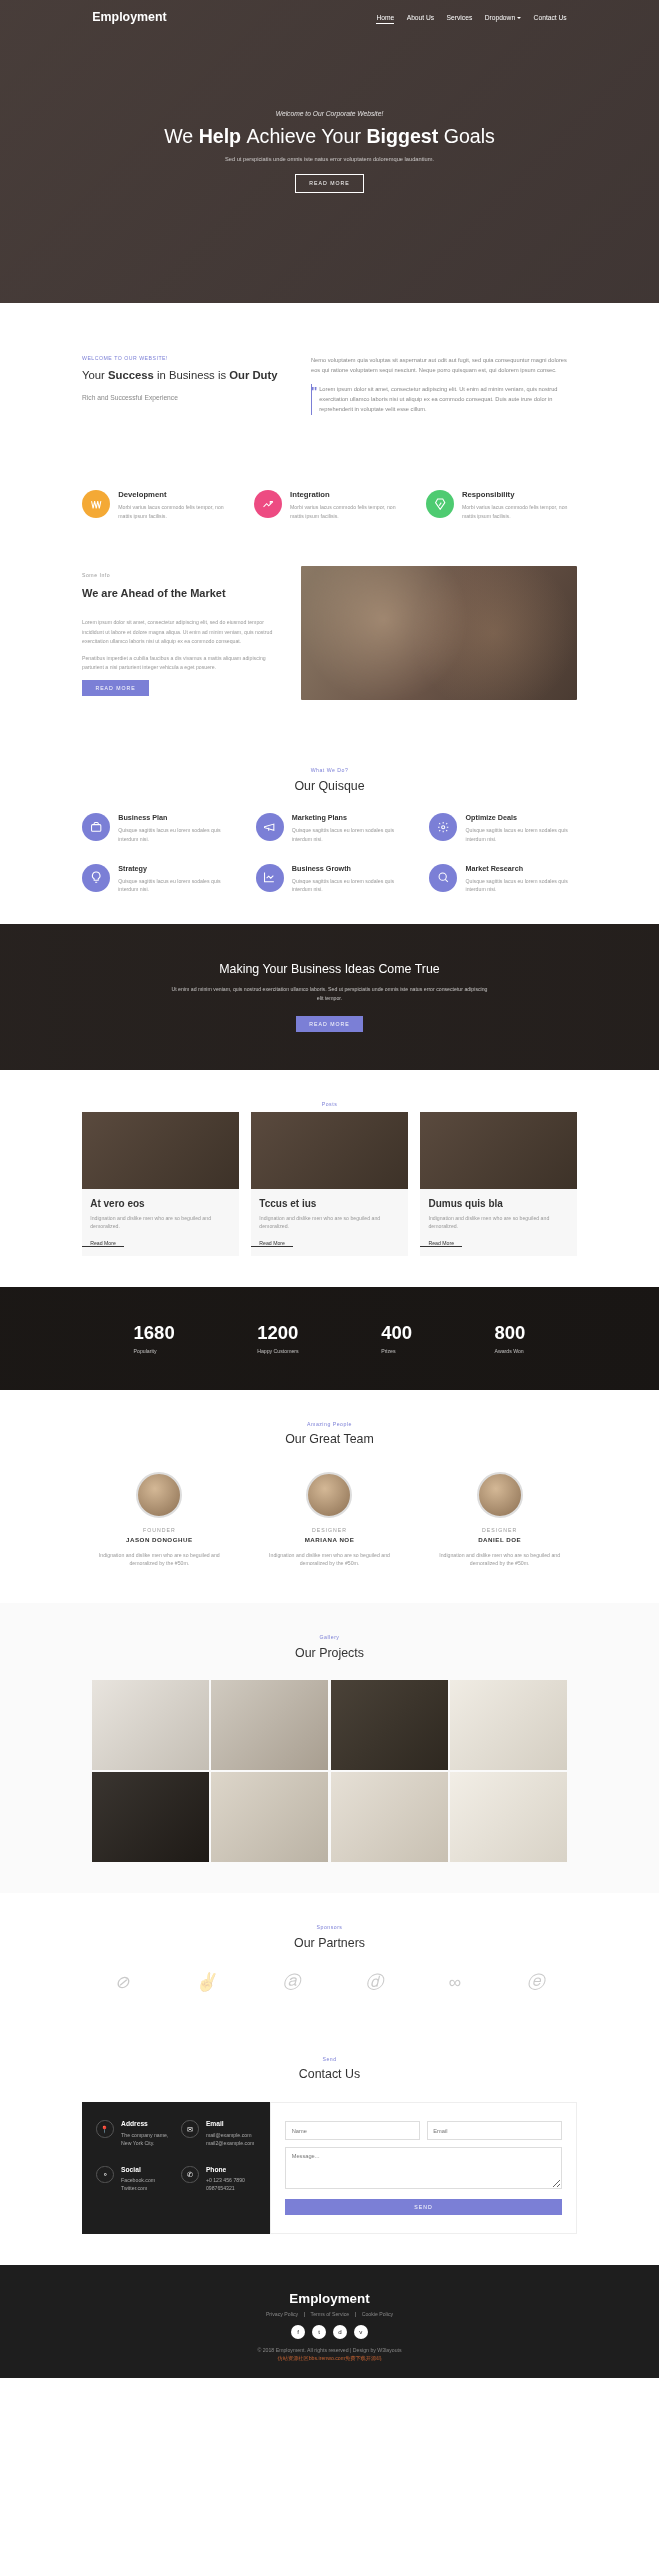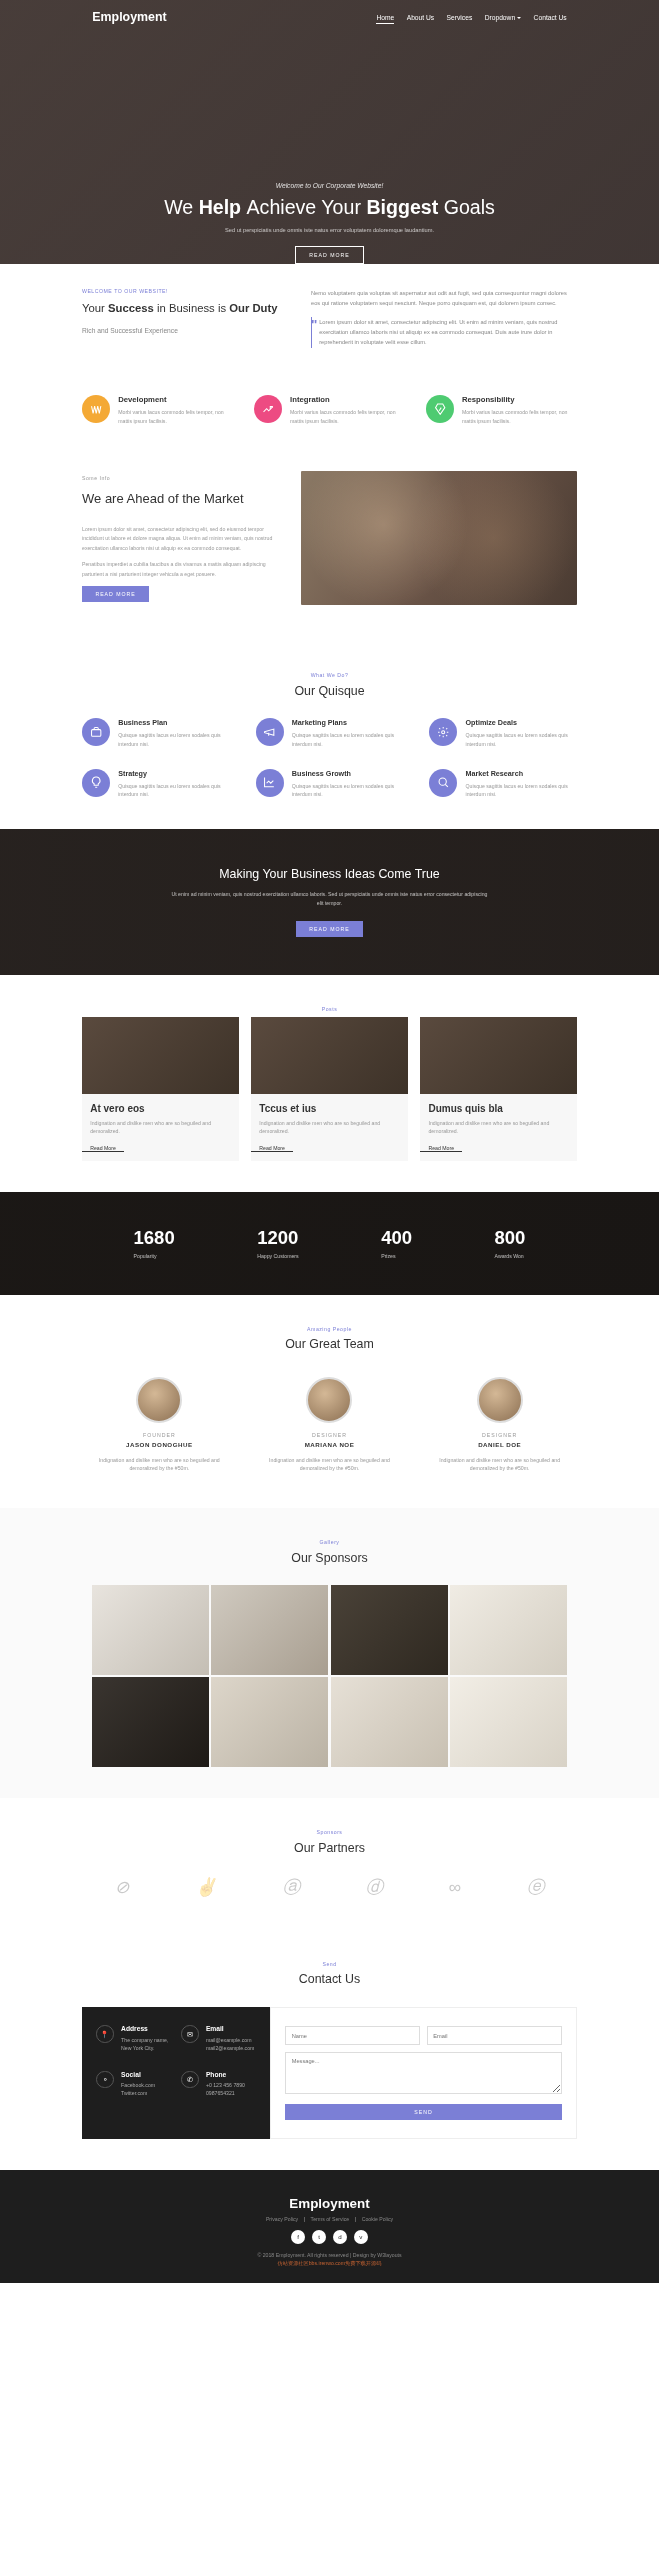--- a/index.html
+++ b/index.html
@@ -9,31 +9,31 @@
 
 header{position:absolute;top:0;left:0;right:0;z-index:10;padding:10.3px 0}
 header .container{display:flex;justify-content:space-between;align-items:center}
 .logo{color:#fff;font-size:12.4px;font-weight:700}
 nav ul{list-style:none;display:flex;gap:12.4px}
 nav a{color:#fff;text-decoration:none;font-size:6.7px}
 nav a.active{border-bottom:1px solid #fff;padding-bottom:2.1px}
 .chev{display:inline-block;width:0;height:0;border-left:2.1px solid transparent;border-right:2.1px solid transparent;border-top:2.1px solid #fff;margin-left:2.1px;vertical-align:middle}
 
 
-.hero{height:264px;background:linear-gradient(rgba(60,50,48,.75),rgba(60,50,48,.75)),linear-gradient(135deg,#6b5e56,#4a4240);display:flex;align-items:flex-end;justify-content:center;text-align:center;color:#fff}
+.hero{height:303px;background:linear-gradient(rgba(60,50,48,.75),rgba(60,50,48,.75)),linear-gradient(135deg,#6b5e56,#4a4240);display:flex;align-items:center;justify-content:center;text-align:center;color:#fff}
 .hero-sub{font-size:6.7px;opacity:.85;margin-bottom:7.2px;font-style:italic}
 .hero h1{font-size:19.6px;font-weight:300;margin-bottom:8.2px}
 .hero h1 b{font-weight:700}
 .hero-desc{font-size:5.7px;opacity:.7;margin-bottom:12.4px}
 .btn{display:inline-block;padding:5.2px 13.4px;font-size:5.2px;letter-spacing:1px;border:none;cursor:pointer;text-transform:uppercase}
 .btn-outline{background:transparent;border:0.5px solid #fff;color:#fff}
 .btn-purple{background:#7b7fd6;color:#fff}
 
 
-.intro{padding:24px 0;display:flex;gap:31px}
+.intro{padding:52px 0;display:flex;gap:31px}
 .intro-left{flex:0 0 40%}
 .intro-eyebrow{color:#7b7fd6;font-size:5.2px;letter-spacing:0.5px;margin-bottom:7.2px}
 .intro-left h2{font-size:11.3px;font-weight:400;line-height:1.4;margin-bottom:10.3px}
 .intro-left h2 b{font-weight:700}
 .intro-tag{color:#888;font-size:6.7px}
 .intro-right{flex:1;font-size:5.7px;color:#888;line-height:1.8}
 .intro-right p{margin-bottom:8.2px}
 .quote{border-left:1.5px solid #7b7fd6;padding-left:7.2px;position:relative}
 .quote::before{content:'"';position:absolute;left:-1px;top:-4.1px;color:#7b7fd6;font-size:13.4px;font-weight:700}
 
@@ -43,21 +43,21 @@
 .feat-icon{width:28px;height:28px;border-radius:50%;flex-shrink:0;display:flex;align-items:center;justify-content:center;color:#fff;font-size:11.3px}
 .feat h3{font-size:7.7px;margin-bottom:4.1px}
 .feat p{font-size:5.2px;color:#999;line-height:1.6}
 .orange{background:#f4a935}.pink{background:#ed4b82}.green{background:#4ecb71}
 
 
 .ahead{display:flex;gap:20.6px;padding:15.5px 0 36px;align-items:center}
 .ahead-left{flex:0 0 40%}
 .eyebrow{color:#7b7fd6;font-size:5.2px;letter-spacing:0.5px;margin-bottom:5.2px;text-align:center}
 .ahead-left .eyebrow{text-align:left}
-.ahead-left h2{font-size:13px;font-weight:400;margin-bottom:19px}
+.ahead-left h2{font-size:11px;font-weight:700;margin-bottom:19px}
 .ahead-left p{font-size:5.2px;color:#999;line-height:1.8;margin-bottom:7.2px}
 .ahead-img{flex:1;height:134px;background:linear-gradient(120deg,#8b7965 0%,#6b5548 50%,#4a3b32 100%);border-radius:1px;position:relative;overflow:hidden}
 .ahead-img::after{content:'';position:absolute;inset:0;background:radial-gradient(circle at 30% 40%,rgba(255,220,180,.3),transparent 40%),radial-gradient(circle at 70% 50%,rgba(200,160,120,.25),transparent 40%)}
 
 
 .services{padding:31px 0;text-align:center}
 .sec-title{font-size:12.4px;font-weight:400;margin-bottom:20.6px}
 .services-grid{display:grid;grid-template-columns:repeat(3,1fr);gap:20.6px 26px;text-align:left}
 .svc{display:flex;gap:8.2px}
 .svc-icon{width:28px;height:28px;border-radius:50%;background:#7b7fd6;flex-shrink:0;display:flex;align-items:center;justify-content:center;color:#fff}
@@ -360,21 +360,21 @@
         <p class="member-role">DESIGNER</p>
         <h3 class="member-name">DANIEL DOE</h3>
         <p>Indignation and dislike men who are so beguiled and demoralized by the #50m.</p>
       </div>
   </div>
 </section>
 
 <section class="projects">
   <div class="container">
     <p class="eyebrow">Gallery</p>
-    <h2 class="sec-title">Our Sponsors</h2>
+    <h2 class="sec-title">Our Projects</h2>
     <div class="proj-grid">
       <div class="proj"></div>
       <div class="proj"></div>
       <div class="proj"></div>
       <div class="proj"></div>
       <div class="proj"></div>
       <div class="proj"></div>
       <div class="proj"></div>
       <div class="proj"></div>
     </div>

